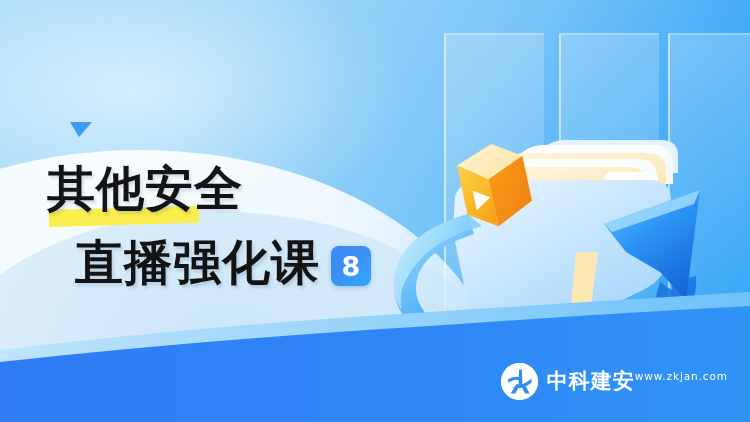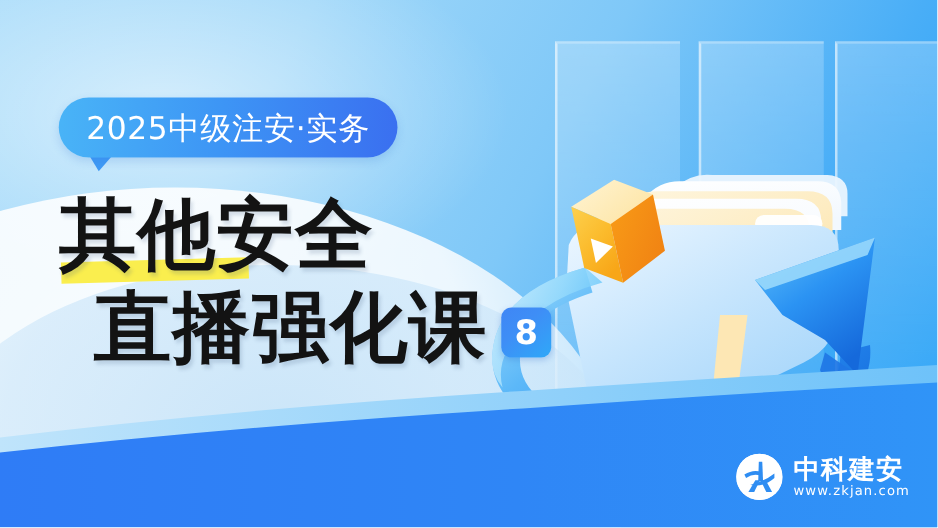--- a/index.html
+++ b/index.html
@@ -101,21 +101,21 @@
     transform:rotate(-1.6deg);
     transform-origin:left center;
     z-index:1;
   }
 
   .hl-text {
     position:relative;
     z-index:2;
     font-family:Liberation Serif, serif;
     font-weight:bold;
-    font-size:62px;
+    font-size:48px;
     line-height:74px;
     color:#131313;
     letter-spacing:1px;
     white-space:nowrap;
     text-shadow: 2px 3px 3px rgba(60,90,130,0.18);
   }
 
   .line2 { display:flex; align-items:center;margin-left:28px; }
 
   .num-badge {
@@ -143,21 +143,21 @@
     align-items:center;
     gap:9px;
   }
   .logo-mark {
     width:37px; height:37px;
     border-radius:50%;
     background:#ffffff;
     display:flex; align-items:center; justify-content:center;
     flex:0 0 auto;
   }
-  .logo-text { display:flex; flex-direction:column; justify-content:center; }
+  .logo-text { display:flex; flex-direction:row; justify-content:center; }
   .logo-cn {
     color:#ffffff;
     font-size:21px;
     font-weight:bold;
     letter-spacing:1px;
     line-height:23px;
     font-family:"DejaVu Sans","Liberation Sans",sans-serif;
   }
   .logo-url {
     color:#ffffff;
@@ -280,23 +280,20 @@
   </svg>
 
   <svg class="bottom-band" viewBox="0 0 750 130" width="750" height="130" xmlns="http://www.w3.org/2000/svg" preserveAspectRatio="none">
     <path d="M0 58 Q200 34 430 20 Q600 9 750 0 L750 130 L0 130 Z" fill="url(#bandEdge)"></path>
     <path d="M0 70 Q200 48 430 34 Q600 22 750 14 L750 130 L0 130 Z" fill="url(#bandGrad)"></path>
   </svg>
 
   <div class="content">
 
     <div class="tag-tail"></div>
-    <div class="tag">
-      <span class="tag-text">2025中级注安·实务</span>
-    </div>
 
     <div class="headline">
       <div class="line">
         <div class="hl-underline"></div>
         <div class="hl-text">其他安全</div>
       </div>
       <div class="line line2">
         <div class="hl-text">直播强化课</div>
         <span class="num-badge">8</span>
       </div>

